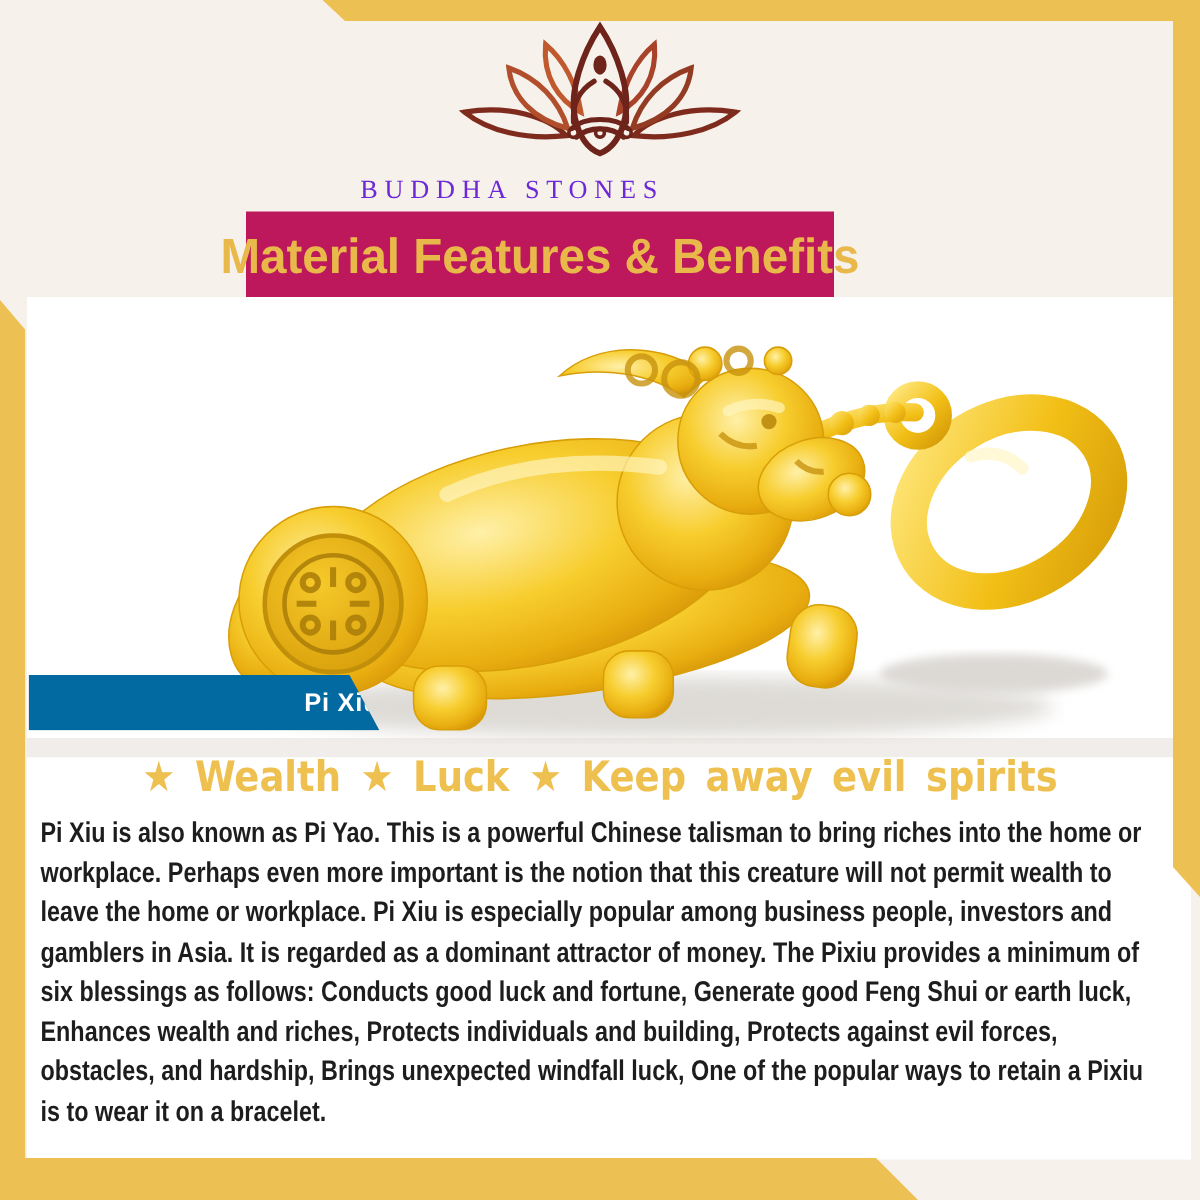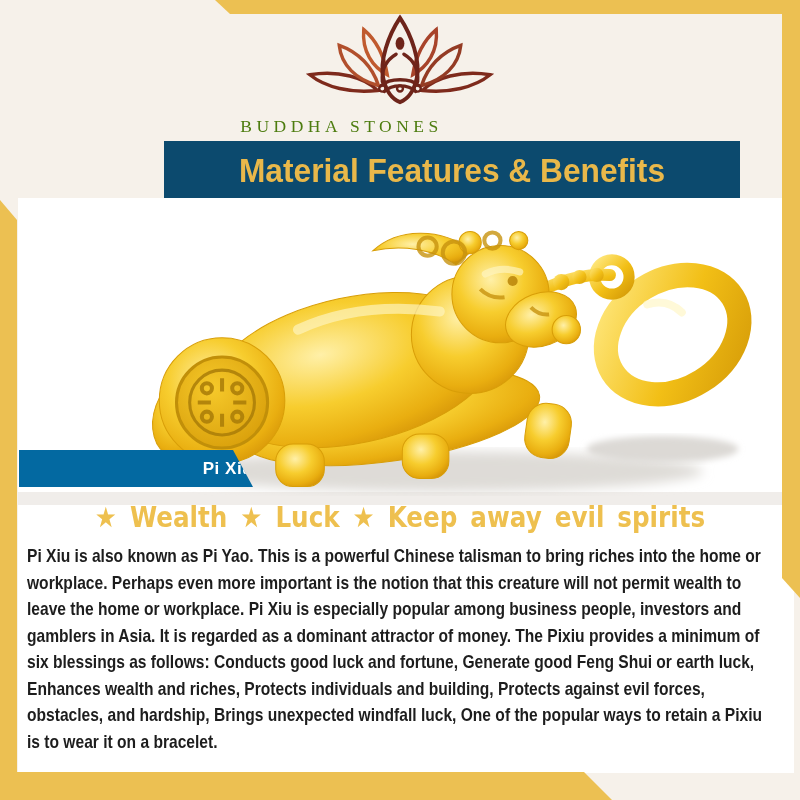--- a/index.html
+++ b/index.html
@@ -8,27 +8,27 @@
     background:#f6f1ea;
     font-family:"Liberation Sans",sans-serif;
   }
   .abs{position:absolute;}
 
   
   .logo{left:280px;top:14px;width:240px;height:98px;}
   .brand-name{
     left:0;top:116px;width:683px;text-align:center;
     font-family:"Liberation Serif",serif;
-    font-size:17.5px;letter-spacing:4.5px;color:#4d7c0f;font-weight:400;
+    font-size:17.5px;letter-spacing:4.5px;color:#6d28d9;font-weight:400;
   }
 
   
   .banner{
-    left:164px;top:141px;width:576px;height:59px;
-    background:#0c4a6e;
+    left:164px;top:141px;width:392px;height:59px;
+    background:#be185d;
   }
   .banner-title{
     width:100%;height:100%;display:flex;align-items:center;justify-content:center;
     font-weight:700;font-size:33px;color:#e9b84a;letter-spacing:0px;
     transform:scaleX(.96);transform-origin:50% 50%;white-space:nowrap;
   }
 
   
   .panel{left:18px;top:198px;width:776px;height:575px;background:#ffffff;}
 

